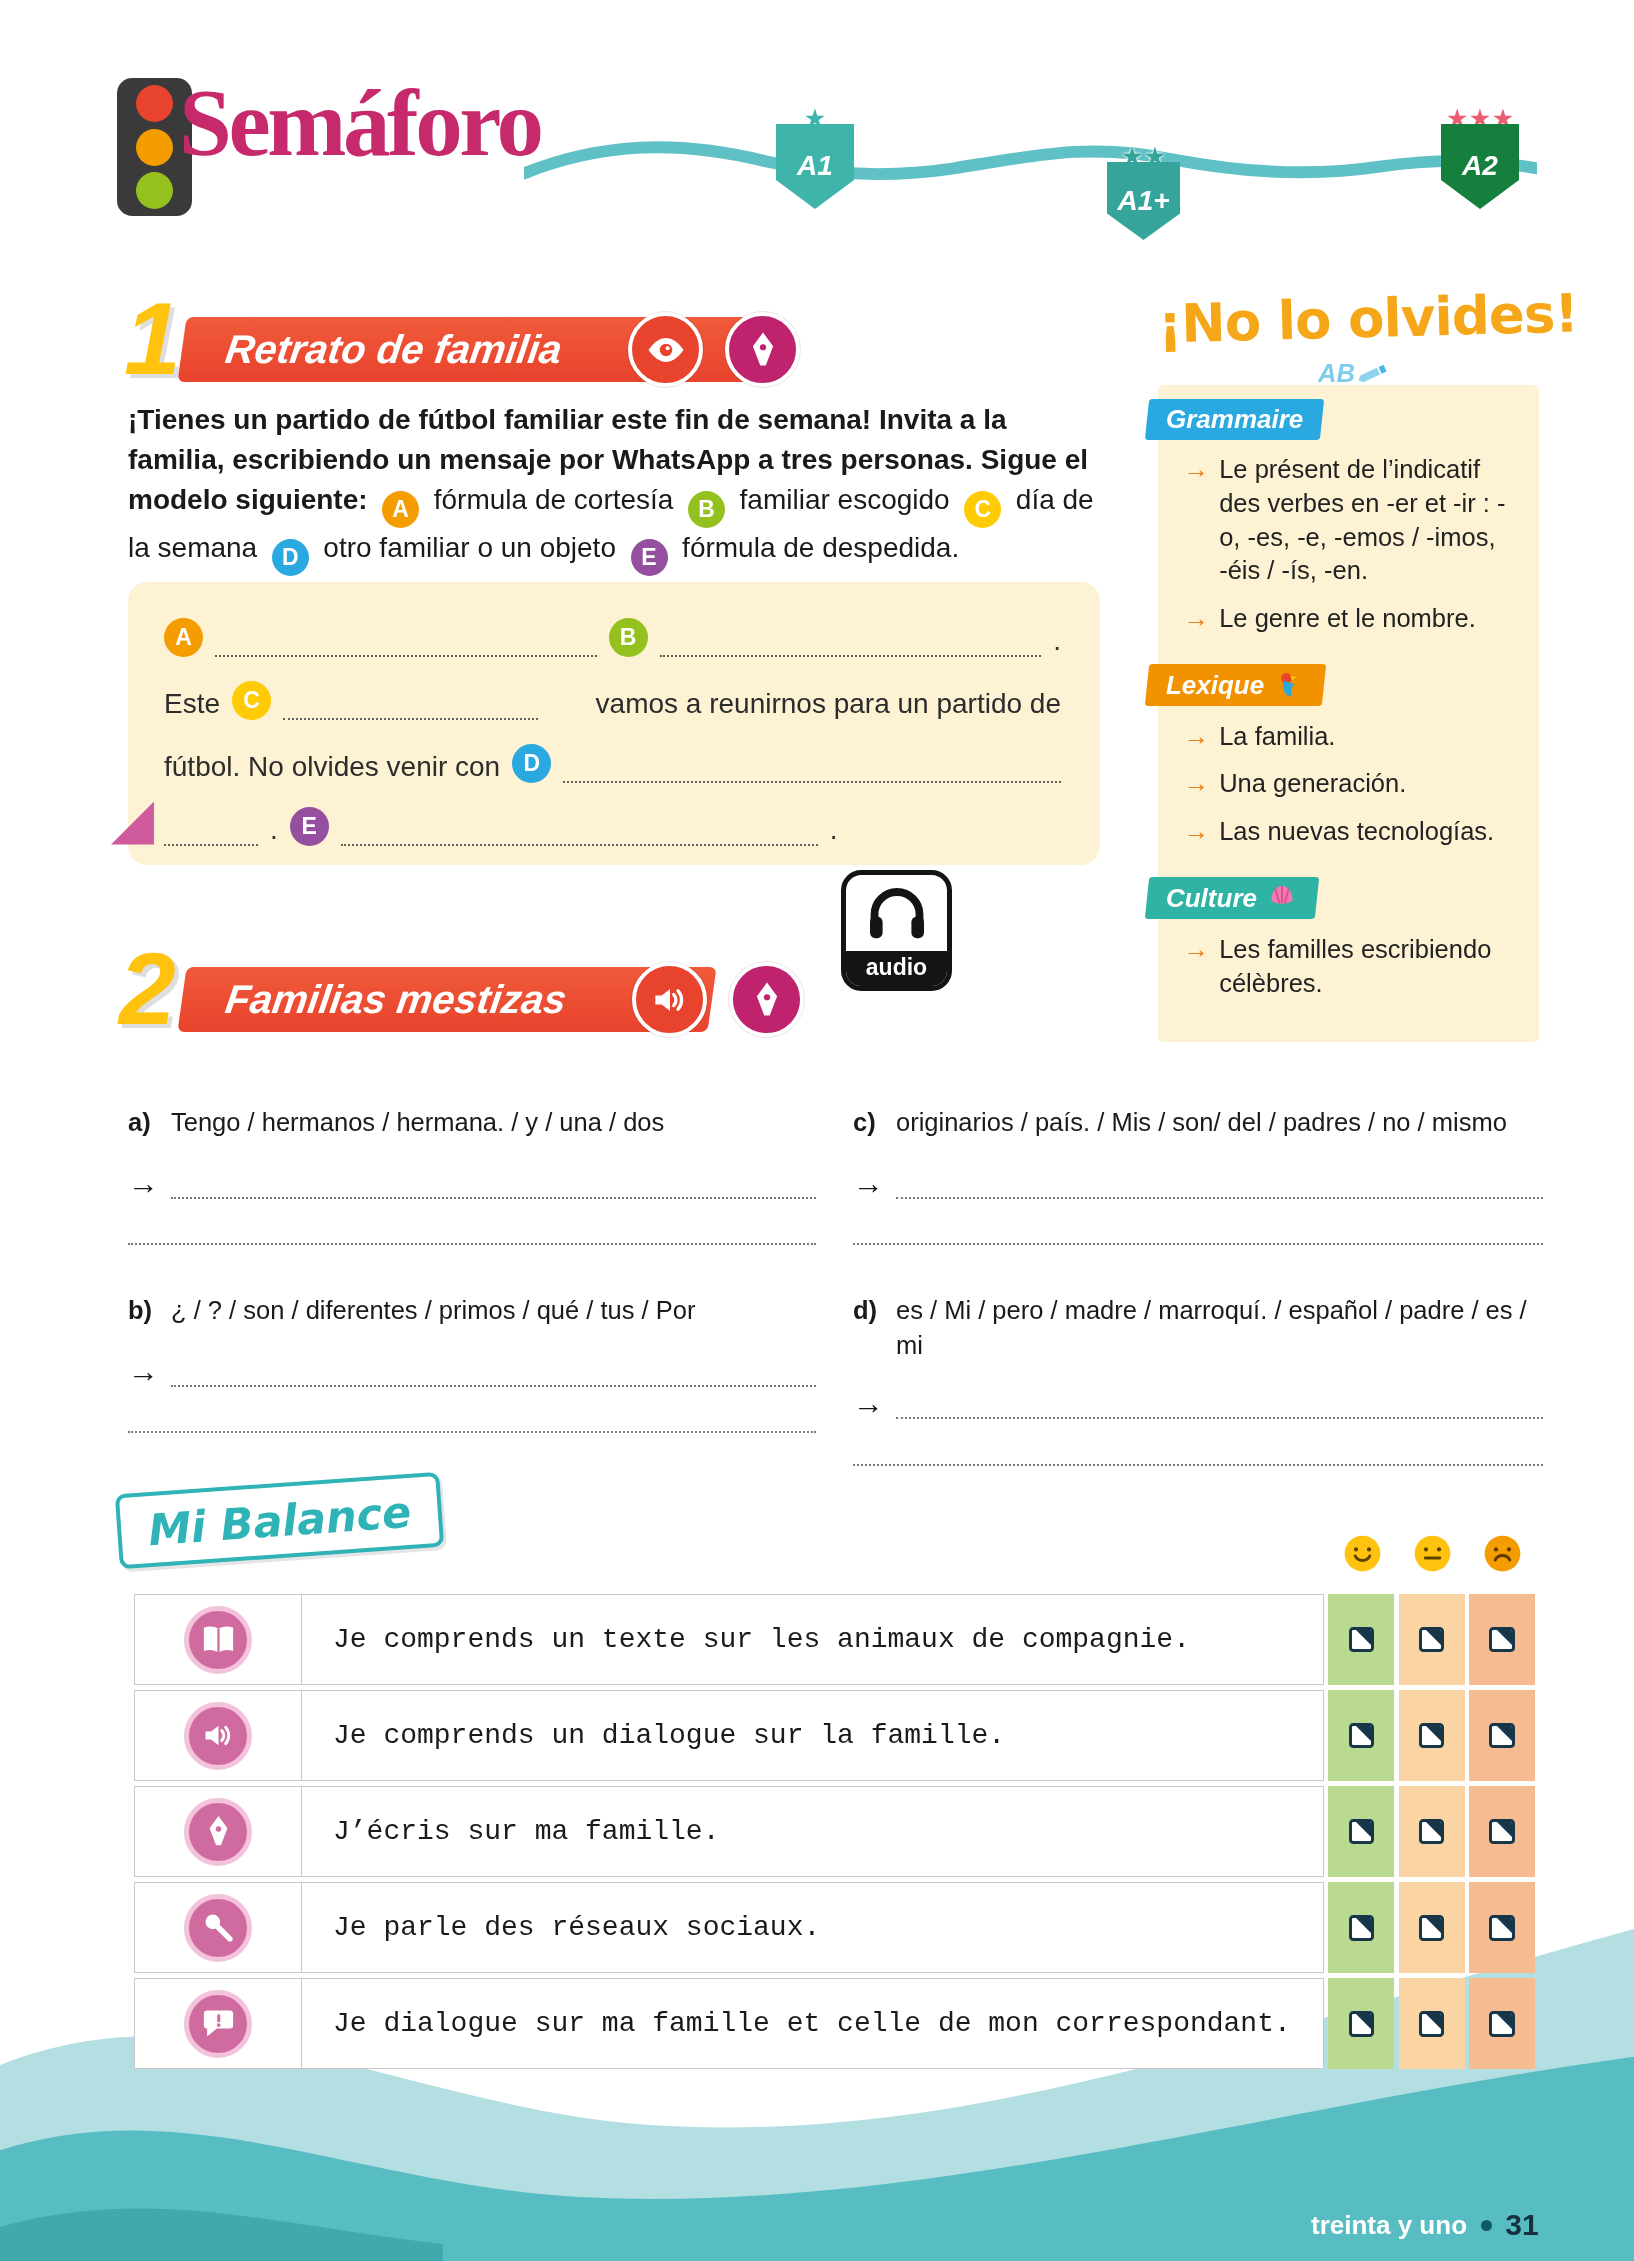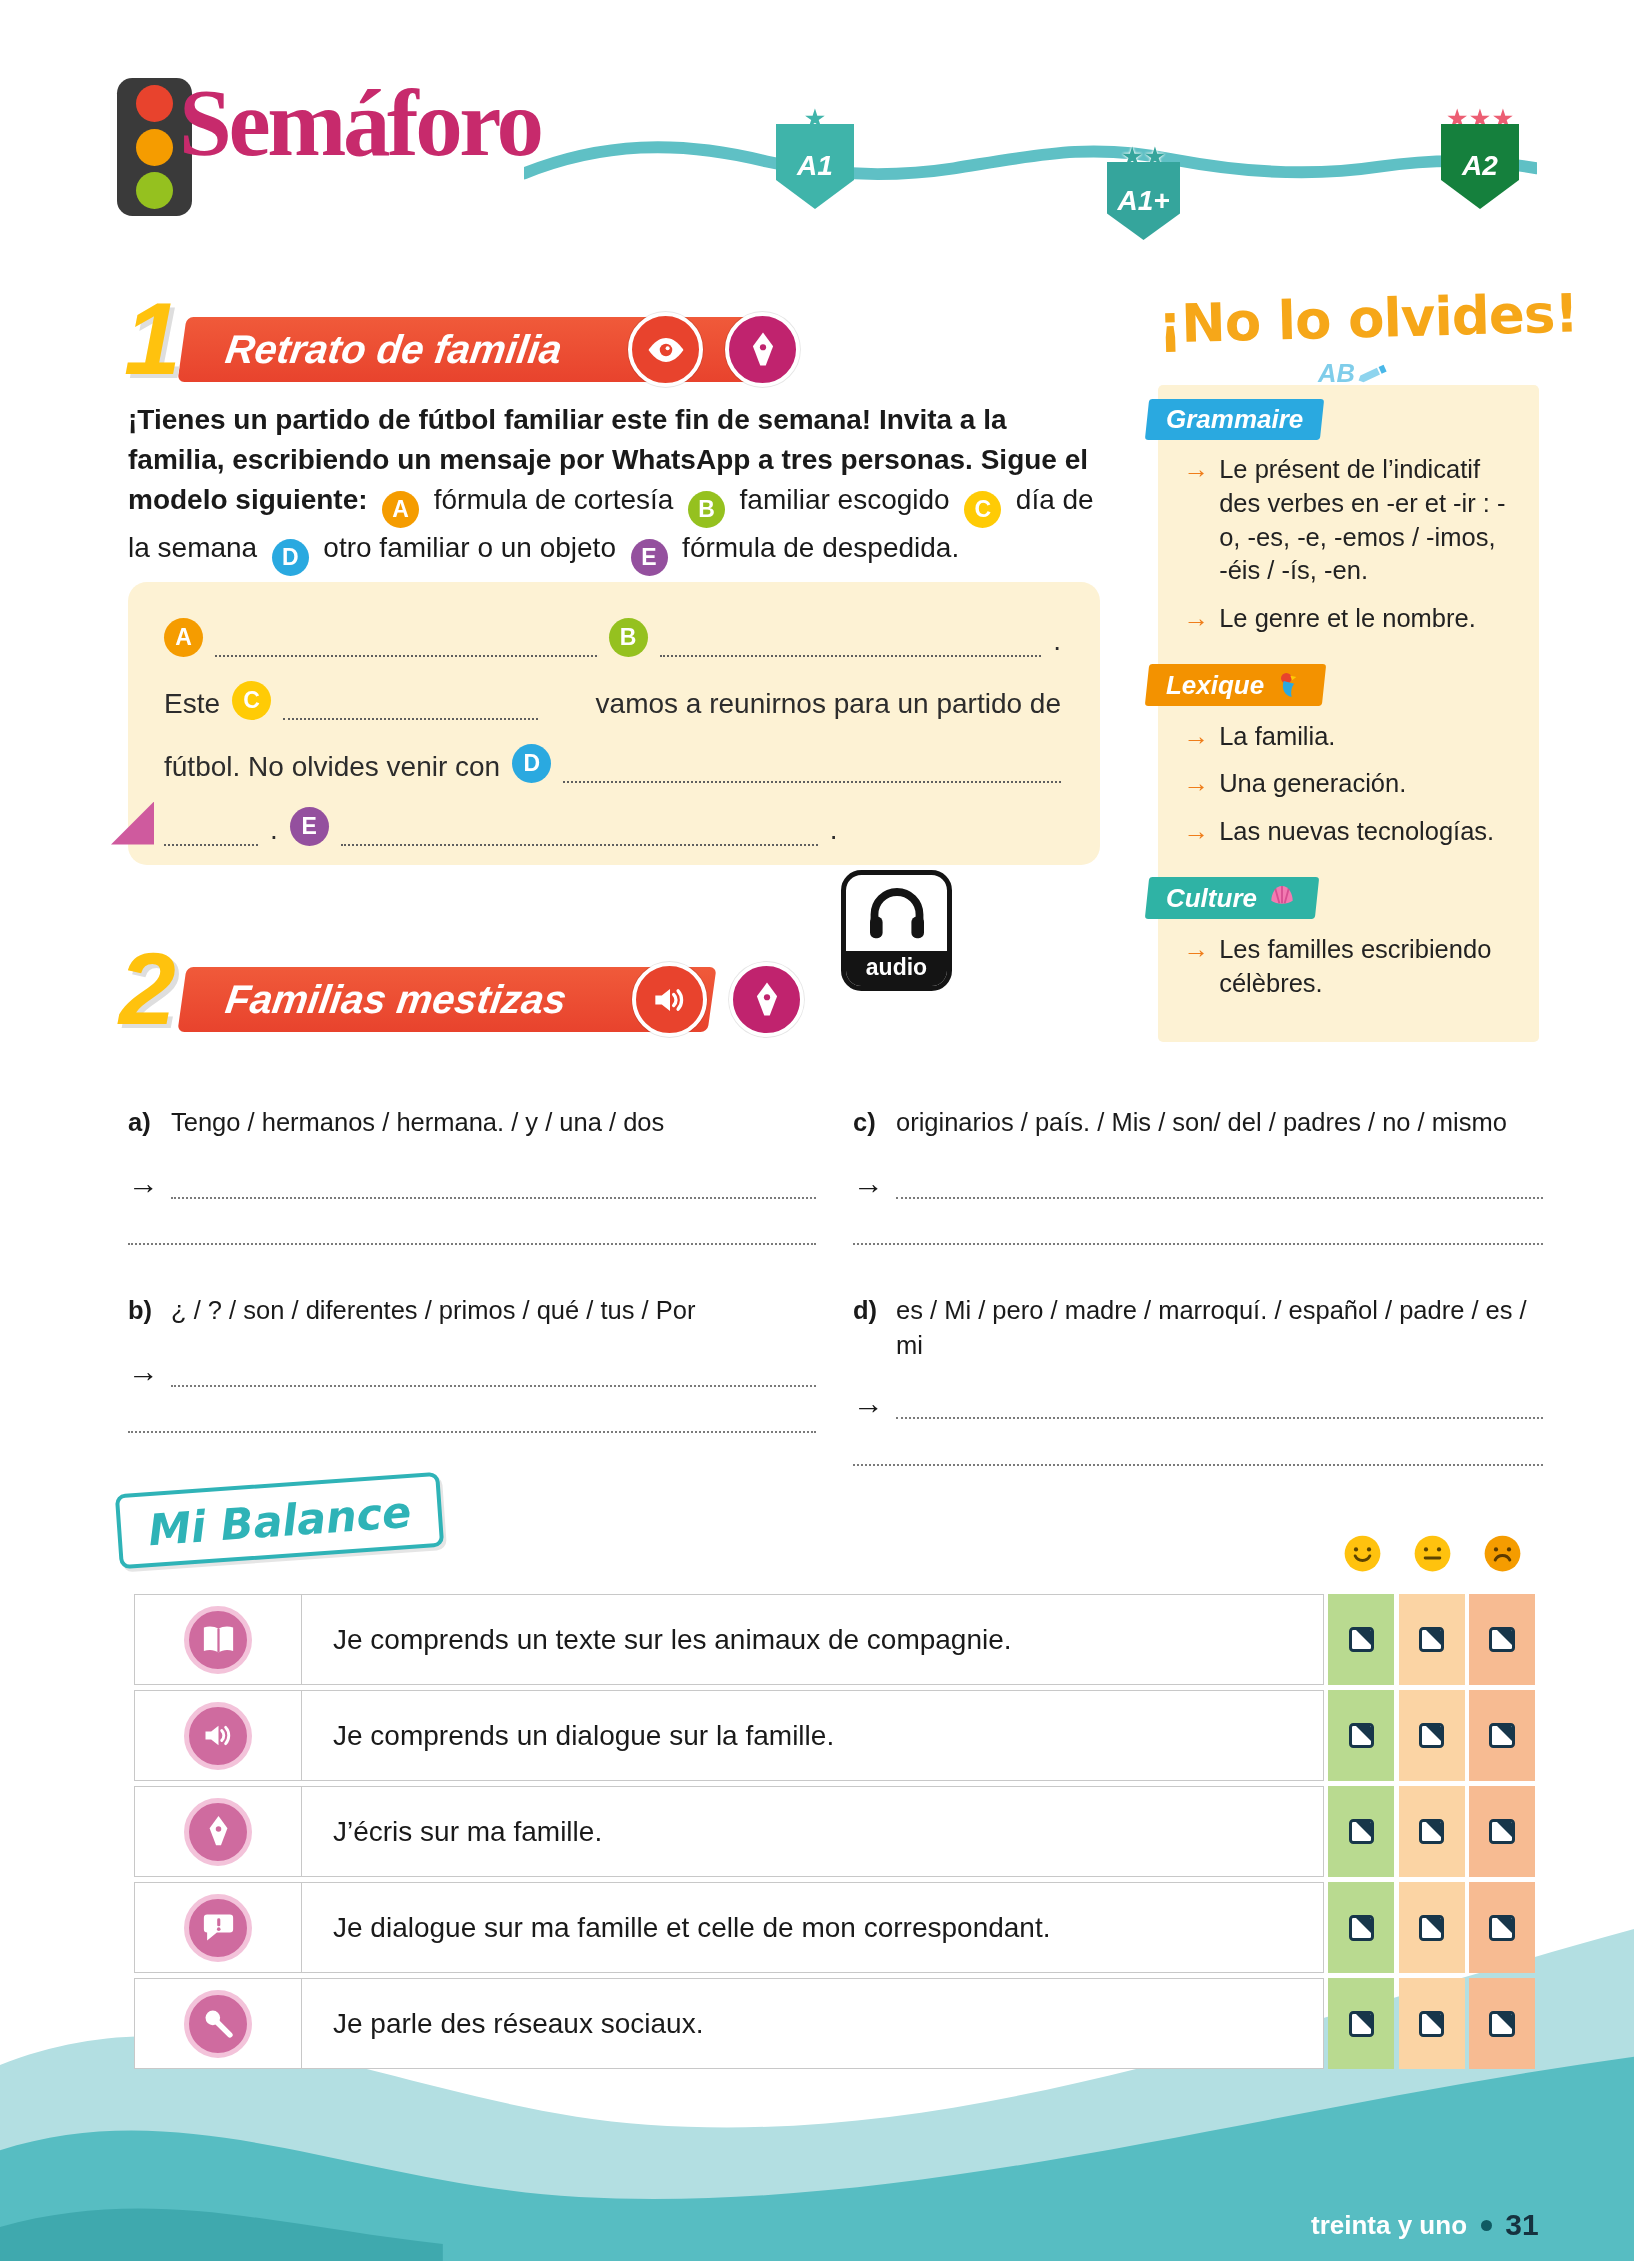--- a/index.html
+++ b/index.html
@@ -125,21 +125,21 @@
   .mood-icon { position:absolute; z-index:2; width:39px; height:39px; }
   .mood-1{left:1343px; top:1534px;} .mood-2{left:1413px; top:1534px;} .mood-3{left:1483px; top:1534px;}
   .balance-table { position:absolute; z-index:2; left:134px; top:1594px; width:1401px; }
   .b-row { display:flex; height:91px; margin-bottom:5.1px; }
   .b-main { flex:1; background:#fff; border:1.7px solid #c8c8c8; display:flex; align-items:stretch; }
   .icon-cell { width:167px; flex:0 0 167px; border-right:1.7px solid #c8c8c8;
     display:flex; align-items:center; justify-content:center; }
   .row-icon { width:68px; height:68px; border-radius:50%; background:#cf6b9f;
     border:5.1px solid #f3c3da; display:flex; align-items:center; justify-content:center; }
   .row-icon svg { width:39px; height:39px; }
-  .text-cell { flex:1; display:flex; align-items:center; padding:0 31px; font-size:28px; }
+  .text-cell { flex:1; display:flex; align-items:center; padding:0 31px; font-size:28px;font-family:Liberation Mono, monospace; }
   .mood-cell { width:66px; flex:0 0 66px; margin-left:4.3px;
     display:flex; align-items:center; justify-content:center; }
   .mc-green{background:#b9da90;} .mc-orange{background:#fbd4a4;} .mc-salmon{background:#f7bb92;}
   .checkbox { position:relative; width:25.5px; height:25.5px; background:#fff;
     border:3.4px solid #17364a; border-radius:4.3px; overflow:hidden; cursor:pointer; }
   .checkbox::after { content:""; position:absolute; right:-0.9px; top:-0.9px;
     width:0; height:0; border-top:17px solid #17364a; border-left:17px solid transparent; }
 
   
   .footer { position:absolute; z-index:3; left:1311px; top:2208px;
@@ -464,62 +464,62 @@
       <div class="mood-cell mc-salmon">
           <span class="checkbox"></span>
         </div>
     </div>
 
     <div class="b-row">
       <div class="b-main">
         <div class="icon-cell">
           <div class="row-icon">
             <svg viewBox="0 0 24 24">
+                <circle cx="8.5" cy="8.5" r="4.5" fill="#fff"></circle>
+                <path d="M11.5 11.5L19 19" stroke="#fff" stroke-width="3.4" stroke-linecap="round"></path>
+              </svg>
+          </div>
+        </div>
+        <div class="text-cell">Je parle des réseaux sociaux.</div>
+      </div>
+      <div class="mood-cell mc-green">
+          <span class="checkbox"></span>
+        </div>
+      <div class="mood-cell mc-orange">
+          <span class="checkbox"></span>
+        </div>
+      <div class="mood-cell mc-salmon">
+          <span class="checkbox"></span>
+        </div>
+    </div>
+
+    <div class="b-row">
+      <div class="b-main">
+        <div class="icon-cell">
+          <div class="row-icon">
+            <svg viewBox="0 0 24 24">
                 <path d="M5 4h14a2 2 0 012 2v7a2 2 0 01-2 2h-8l-6 5v-5H5a2 2 0 01-2-2V6a2 2 0 012-2z" fill="#fff"></path>
                 <rect x="11.2" y="6.3" width="1.9" height="5" rx="0.9" fill="#cf6b9f"></rect>
                 <circle cx="12.15" cy="13" r="1.1" fill="#cf6b9f"></circle>
               </svg>
           </div>
         </div>
         <div class="text-cell">Je dialogue sur ma famille et celle de mon correspondant.</div>
       </div>
       <div class="mood-cell mc-green">
           <span class="checkbox"></span>
         </div>
       <div class="mood-cell mc-orange">
           <span class="checkbox"></span>
         </div>
       <div class="mood-cell mc-salmon">
           <span class="checkbox"></span>
         </div>
     </div>
 
-    <div class="b-row">
-      <div class="b-main">
-        <div class="icon-cell">
-          <div class="row-icon">
-            <svg viewBox="0 0 24 24">
-                <circle cx="8.5" cy="8.5" r="4.5" fill="#fff"></circle>
-                <path d="M11.5 11.5L19 19" stroke="#fff" stroke-width="3.4" stroke-linecap="round"></path>
-              </svg>
-          </div>
-        </div>
-        <div class="text-cell">Je parle des réseaux sociaux.</div>
-      </div>
-      <div class="mood-cell mc-green">
-          <span class="checkbox"></span>
-        </div>
-      <div class="mood-cell mc-orange">
-          <span class="checkbox"></span>
-        </div>
-      <div class="mood-cell mc-salmon">
-          <span class="checkbox"></span>
-        </div>
-    </div>
-
 
   </div>
 
   <div class="footer">
     <span class="f-text">treinta y uno</span>
     <span class="f-dot"></span>
     <span class="f-num">31</span>
   </div>
 
 </div>

